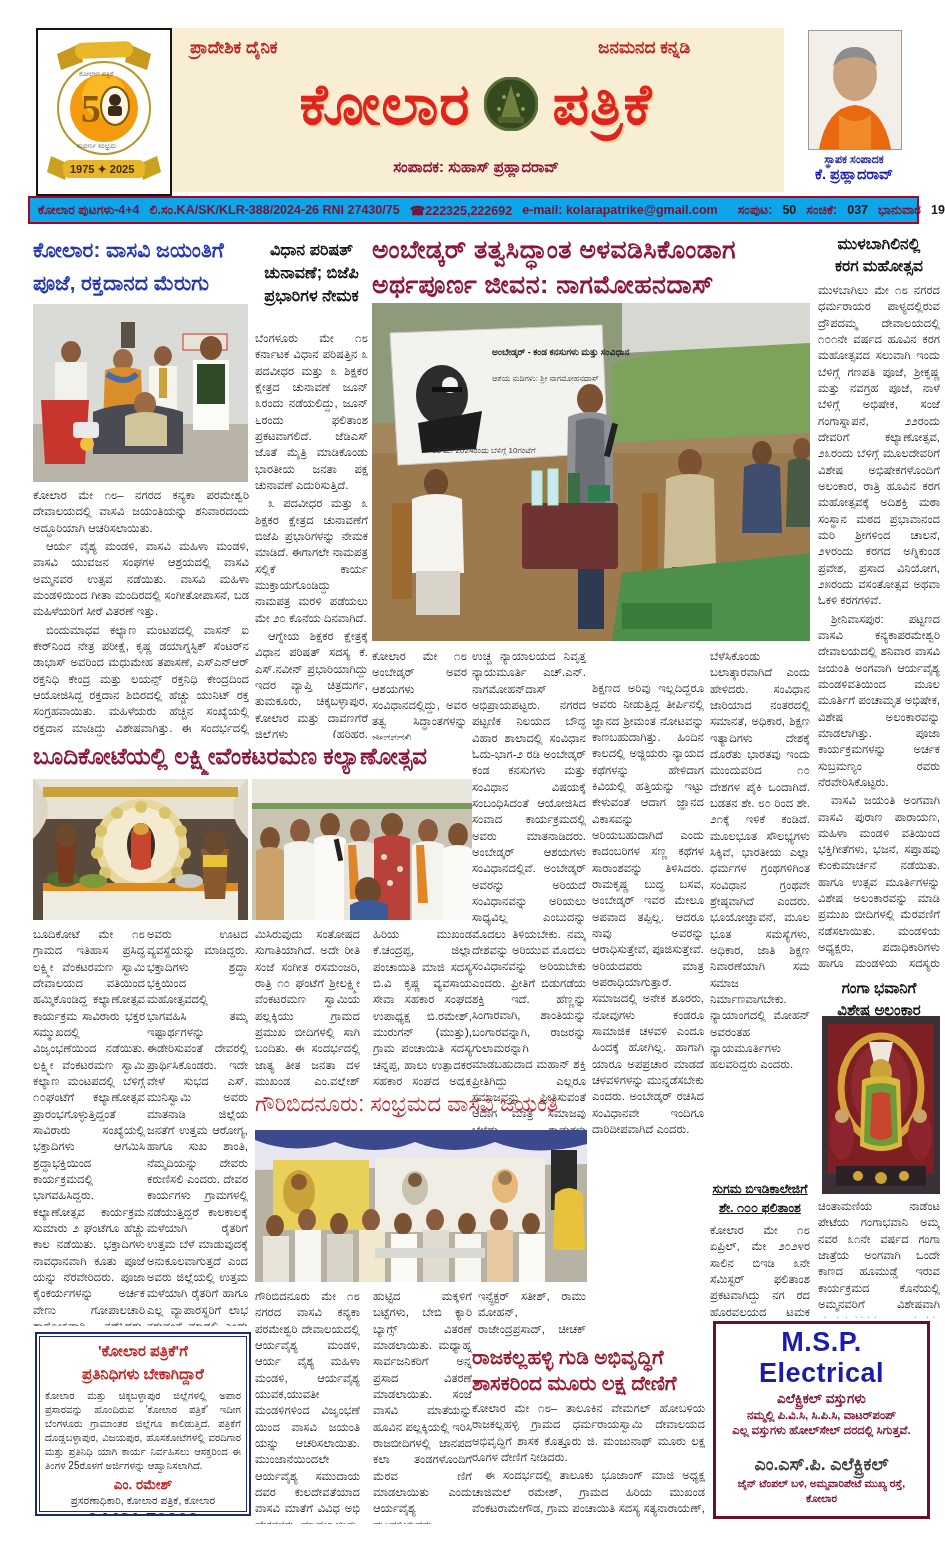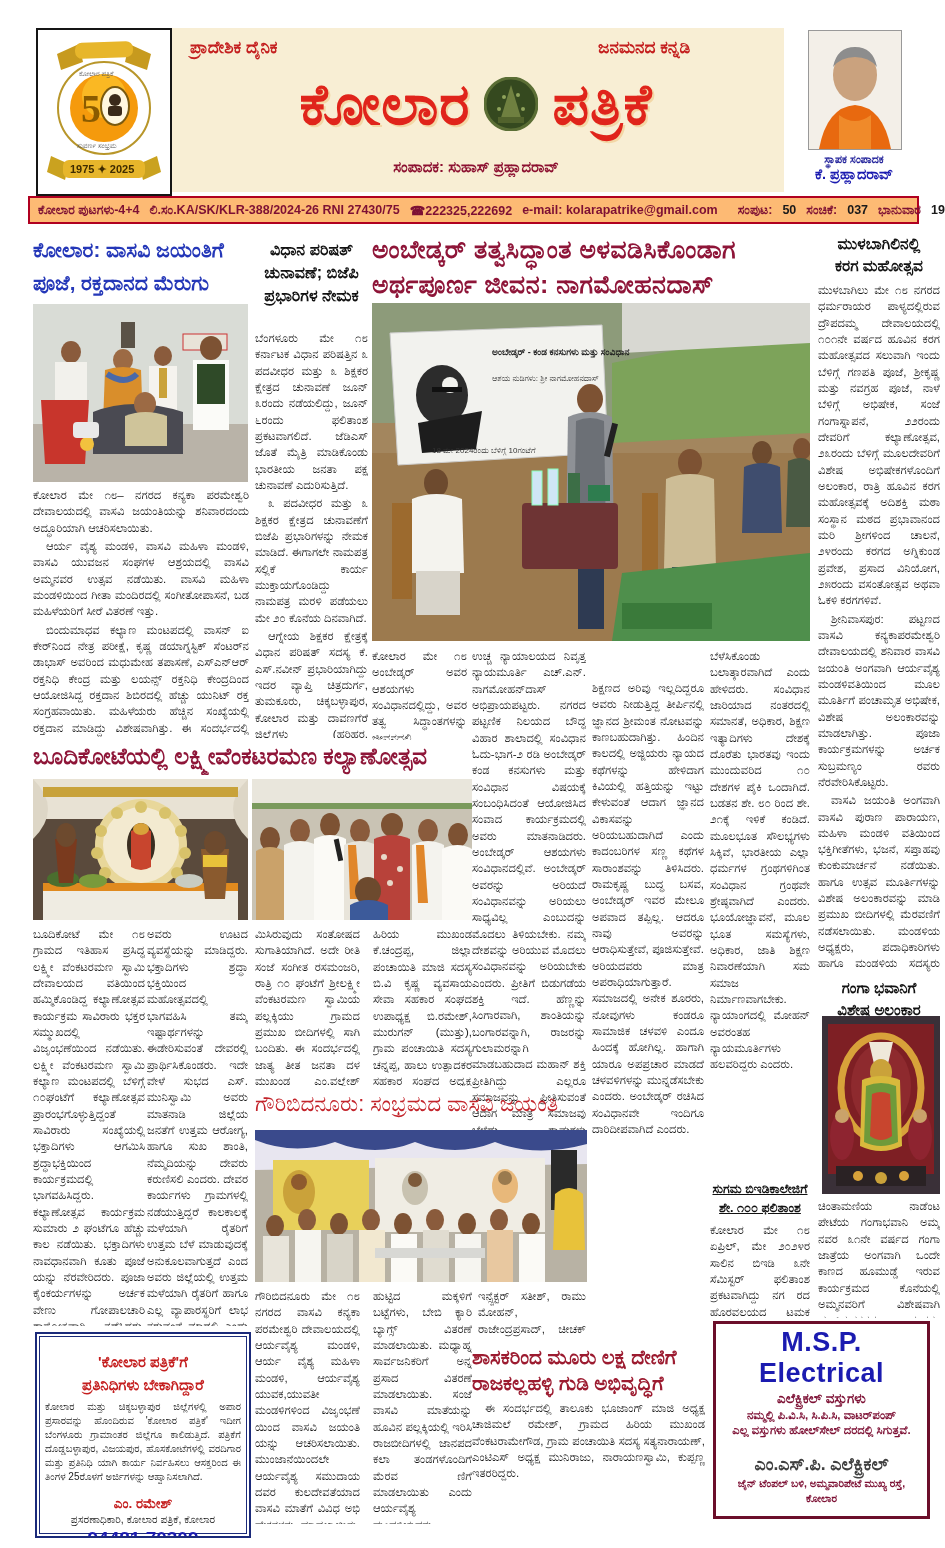--- a/index.html
+++ b/index.html
@@ -10,43 +10,43 @@
   .mast-band{background:#f8eed4;}
   .tagline{color:#c41f1f;font-weight:bold;font-size:17px;}
   .title-row{display:flex;align-items:center;justify-content:center;gap:14px;}
   .title-word{color:#e0241b;font-weight:bold;font-size:57px;letter-spacing:1px;
               text-shadow:2px 2px 0 #f3d7a6;}
   .editor-line{color:#8c1030;font-weight:bold;font-size:15px;text-align:center;}
   .logo-box{background:#fff;border:2px solid #151515;display:flex;align-items:center;justify-content:center;}
   .founder-label{color:#23239b;font-size:11px;font-weight:bold;text-align:center;}
   .founder-name{color:#1b1bb0;font-size:14.5px;font-weight:bold;text-align:center;}
   
-  .infobar{border:2px solid #b00020;background:#fdba74;display:flex;align-items:center;
+  .infobar{border:2px solid #b00020;background:#0ea5e9;display:flex;align-items:center;
            font-size:12.5px;font-weight:bold;color:#7d1034;padding:0 8px;gap:10px;white-space:nowrap;}
   .infobar .blk{color:#1a1a1a;}
   .infobar .grow{flex:1;}
   
   .hl-blue{color:#2437b8;font-weight:bold;font-size:20.5px;line-height:1.6;}
   .hl-black{color:#111;font-weight:bold;font-size:15.5px;line-height:1.45;text-align:center;}
   .hl-maroon-big{color:#8e1538;font-weight:bold;font-size:25px;line-height:1.35;letter-spacing:.5px;}
   .hl-maroon{color:#8e1538;font-weight:bold;font-size:23px;}
   .hl-red{color:#c3242b;font-weight:normal;font-size:21.5px;}
   .hl-raja{color:#9c1b30;font-weight:bold;font-size:20px;line-height:1.3;}
   .hl-small-u{color:#111;font-weight:bold;font-size:12.5px;text-decoration:underline;text-align:center;line-height:1.5;}
   
   .bt{font-size:11.5px;line-height:1.42;color:#1b1b1b;text-align:justify;overflow:hidden;}
   .bt p{margin:0 0 2px 0;text-indent:13px;}
   .bt p.noind{text-indent:0;}
   .photo{display:block;}
   
   .rep-box{border:2px solid #1b2a7a;box-shadow:inset 0 0 0 2px #fff, inset 0 0 0 3px #1b2a7a;
-           background:#fff;text-align:center;padding:17px 8px;overflow:hidden;}
+           background:#fff;text-align:center;padding:6px 8px;overflow:hidden;}
   .rep-title{color:#c41d1d;font-weight:bold;font-size:15px;line-height:1.5;}
   .rep-body{font-size:10px;line-height:1.4;text-align:justify;color:#222;margin-top:4px;}
-  .rep-name{color:#c41d1d;font-weight:bold;font-size:13.5px;margin-top:12px;}
+  .rep-name{color:#c41d1d;font-weight:bold;font-size:13.5px;margin-top:4px;}
   .rep-role{font-size:10.5px;color:#222;margin-top:1px;}
   .rep-phone{color:#1b1bb0;font-weight:bold;font-size:19px;margin-top:2px;}
   .msp-box{border:3px solid #6b0f2a;background:#fff;text-align:center;padding:3px 4px;overflow:hidden;}
   .msp-title{color:#1b1bb0;font-weight:bold;font-size:27px;letter-spacing:.5px;}
   .msp-l1{color:#7d1034;font-weight:bold;font-size:13.5px;margin-top:2px;}
   .msp-l2{color:#7d1034;font-weight:bold;font-size:11.5px;margin-top:2px;}
   .msp-name{color:#404040;font-weight:bold;font-size:17.5px;margin-top:17px;}
   .msp-addr{color:#7d1034;font-weight:bold;font-size:10.5px;margin-top:2px;}
   .msp-phone{color:#1b1bb0;font-weight:bold;font-size:17px;line-height:1.2;margin-top:18px;}
 </style>
@@ -380,24 +380,25 @@
     <p class="noind">ಗೌರಿಬಿದನೂರು ಮೇ ೧೮ ನಗರದ ವಾಸವಿ ಕನ್ಯಕಾ ಪರಮೇಶ್ವರಿ ದೇವಾಲಯದಲ್ಲಿ ಆರ್ಯವೈಶ್ಯ ಮಂಡಳಿ, ಆರ್ಯ ವೈಶ್ಯ ಮಹಿಳಾ ಮಂಡಳಿ, ಆರ್ಯವೈಶ್ಯ ಯುವಕ,ಯುವತೀ ಮಂಡಳಿಗಳಿಂದ ವಿಜೃಂಭಣೆ ಯಿಂದ ವಾಸವಿ ಜಯಂತಿ ಯನ್ನು ಆಚರಿಸಲಾಯಿತು. ಮುಂಜಾನೆಯಿಂದಲೇ ಆರ್ಯವೈಶ್ಯ ಸಮುದಾಯ ದವರ ಕುಲದೇವತೆಯಾದ ವಾಸವಿ ಮಾತೆಗೆ ವಿವಿಧ ಅಭಿ ಷೇಕಗಳನ್ನು ಮಾಡಲಾಯಿತು. ಸರ್ಕಾರಿ ತಾಯಿ,ಮಕ್ಕಳ ಆಸ್ಪತ್ರೆ ಯಲ್ಲಿ ವಾಸವಿ ಜಯಂತಿಯಂದು</p>
   </div>
   <div class="abs bt" style="left:373px;top:1288px;width:99px;height:236px;">
     <p class="noind">ಹುಟ್ಟಿದ ಮಕ್ಕಳಿಗೆ ಬಟ್ಟೆಗಳು, ಬೇಬಿ ಕ್ಯಾರಿ ಬ್ಯಾಗ್ಸ್ ವಿತರಣೆ ಮಾಡಲಾಯಿತು. ಮಧ್ಯಾಹ್ನ ಸಾರ್ವಜನಿಕರಿಗೆ ಅನ್ನ ಪ್ರಸಾದ ವಿತರಣೆ ಮಾಡಲಾಯಿತು. ಸಂಜೆ ವಾಸವಿ ಮಾತೆಯನ್ನು ಹೂವಿನ ಪಲ್ಲಕ್ಕಿಯಲ್ಲಿ ಇರಿಸಿ ರಾಜಬೀದಿಗಳಲ್ಲಿ ಜಾನಪದ ಕಲಾ ತಂಡಗಳೊಂದಿಗೆ ಮೆರವ ಣಿಗೆ ಮಾಡಲಾಯಿತು ಎಂದು ಆರ್ಯವೈಶ್ಯ ಮಂಡಳಿಯವರು ತಿಳಿಸಿದರು. ಮಂಡಳಿಗಳ ಅಧ್ಯಕ್ಷ ರಾಜಣ್ಣ, ಶ್ರೀನಿವಾಸಮೂರ್ತಿ, ರಘುಮುತ್ತಪ್ಪ, ಇಸ್ತ್ರಿ ನರಸಿಂಗ ರಾವ್,ಇಸ್ತ್ರಿ ರಮೇಶ್,</p>
   </div>
   <div class="abs bt" style="left:478px;top:1288px;width:108px;height:52px;">
     <p class="noind">ಇನ್ಸ್ಪೆಕ್ಟರ್ ಸತೀಶ್, ರಾಮು ಮೋಹನ್, ರಾಜೇಂದ್ರಪ್ರಸಾದ್, ಚೀಚಕ್ ಮುಂತಾದವರು ಭಾಗ ವಹಿಸಿದ್ದರು.</p>
   </div>
 
   <div class="abs hl-raja" style="left:472px;top:1344px;width:233px;">
+    <div>ರಾಜಕಲ್ಲಹಳ್ಳಿ ಗುಡಿ ಅಭಿವೃದ್ಧಿಗೆ</div>
     <div>ಶಾಸಕರಿಂದ ಮೂರು ಲಕ್ಷ ದೇಣಿಗೆ</div>
-    <div>ರಾಜಕಲ್ಲಹಳ್ಳಿ ಗುಡಿ ಅಭಿವೃದ್ಧಿಗೆ</div>
   </div>
   <div class="abs bt" style="left:472px;top:1400px;width:233px;height:118px;">
+    <p class="noind">ಕೋಲಾರ ಮೇ ೧೮– ತಾಲೂಕಿನ ವೇಮಗಲ್ ಹೋಬಳಿಯ ರಾಜಕಲ್ಲಹಳ್ಳಿ ಗ್ರಾಮದ ಧರ್ಮರಾಯಸ್ವಾಮಿ ದೇವಾಲಯದ ಅಭಿವೃದ್ಧಿಗೆ ಶಾಸಕ ಕೊತ್ತೂರು ಜಿ. ಮಂಜುನಾಥ್ ಮೂರು ಲಕ್ಷ ರೂಗಳ ದೇಣಿಗೆ ನೀಡಿದರು.</p>
     <p>ಈ ಸಂದರ್ಭದಲ್ಲಿ ತಾಲೂಕು ಭೂಜಾಂಗ್ ಮಾಜಿ ಅಧ್ಯಕ್ಷ ಚಾಜಿಮಲೆ ರಮೇಶ್, ಗ್ರಾಮದ ಹಿರಿಯ ಮುಖಂಡ ವೆಂಕಟರಾಮೇಗೌಡ, ಗ್ರಾಮ ಪಂಚಾಯಿತಿ ಸದಸ್ಯ ಸತ್ಯನಾರಾಯಣ್, ಎಂಟಿಎಸ್ ಅಧ್ಯಕ್ಷ ಮುನಿರಾಜು, ನಾರಾಯಣಸ್ವಾಮಿ, ಕುಪ್ಪಣ್ಣ ಇತರರಿದ್ದರು.</p>
   </div>
 
   <div class="abs hl-small-u" style="left:710px;top:1180px;width:100px;">
     <div>ಸುಗಮ ಬಿಇಡಿಕಾಲೇಜಿಗೆ</div>
     <div>ಶೇ. ೧೦೦ ಫಲಿತಾಂಶ</div>
   </div>
   <div class="abs bt" style="left:710px;top:1222px;width:100px;height:98px;">
     <p class="noind">ಕೋಲಾರ ಮೇ ೧೮ ಏಪ್ರಿಲ್, ಮೇ ೨೦೨೪ರ ಸಾಲಿನ ಬಿಇಡಿ ೩ನೇ ಸೆಮಿಸ್ಟರ್ ಫಲಿತಾಂಶ ಪ್ರಕಟವಾಗಿದ್ದು ನಗ ರದ ಹೊರವಲಯದ ಟಮಕ ದಲ್ಲಿರುವ ಸುಗಮ ಬಿಇಡಿ ಕಾಲೇಜಿಗೆ ಶೇ, ೧೦೦ ರಷ್ಟು ಫಲಿ ತಾಂಶ ಲಭಿಸಿದೆ.</p>
   </div>

